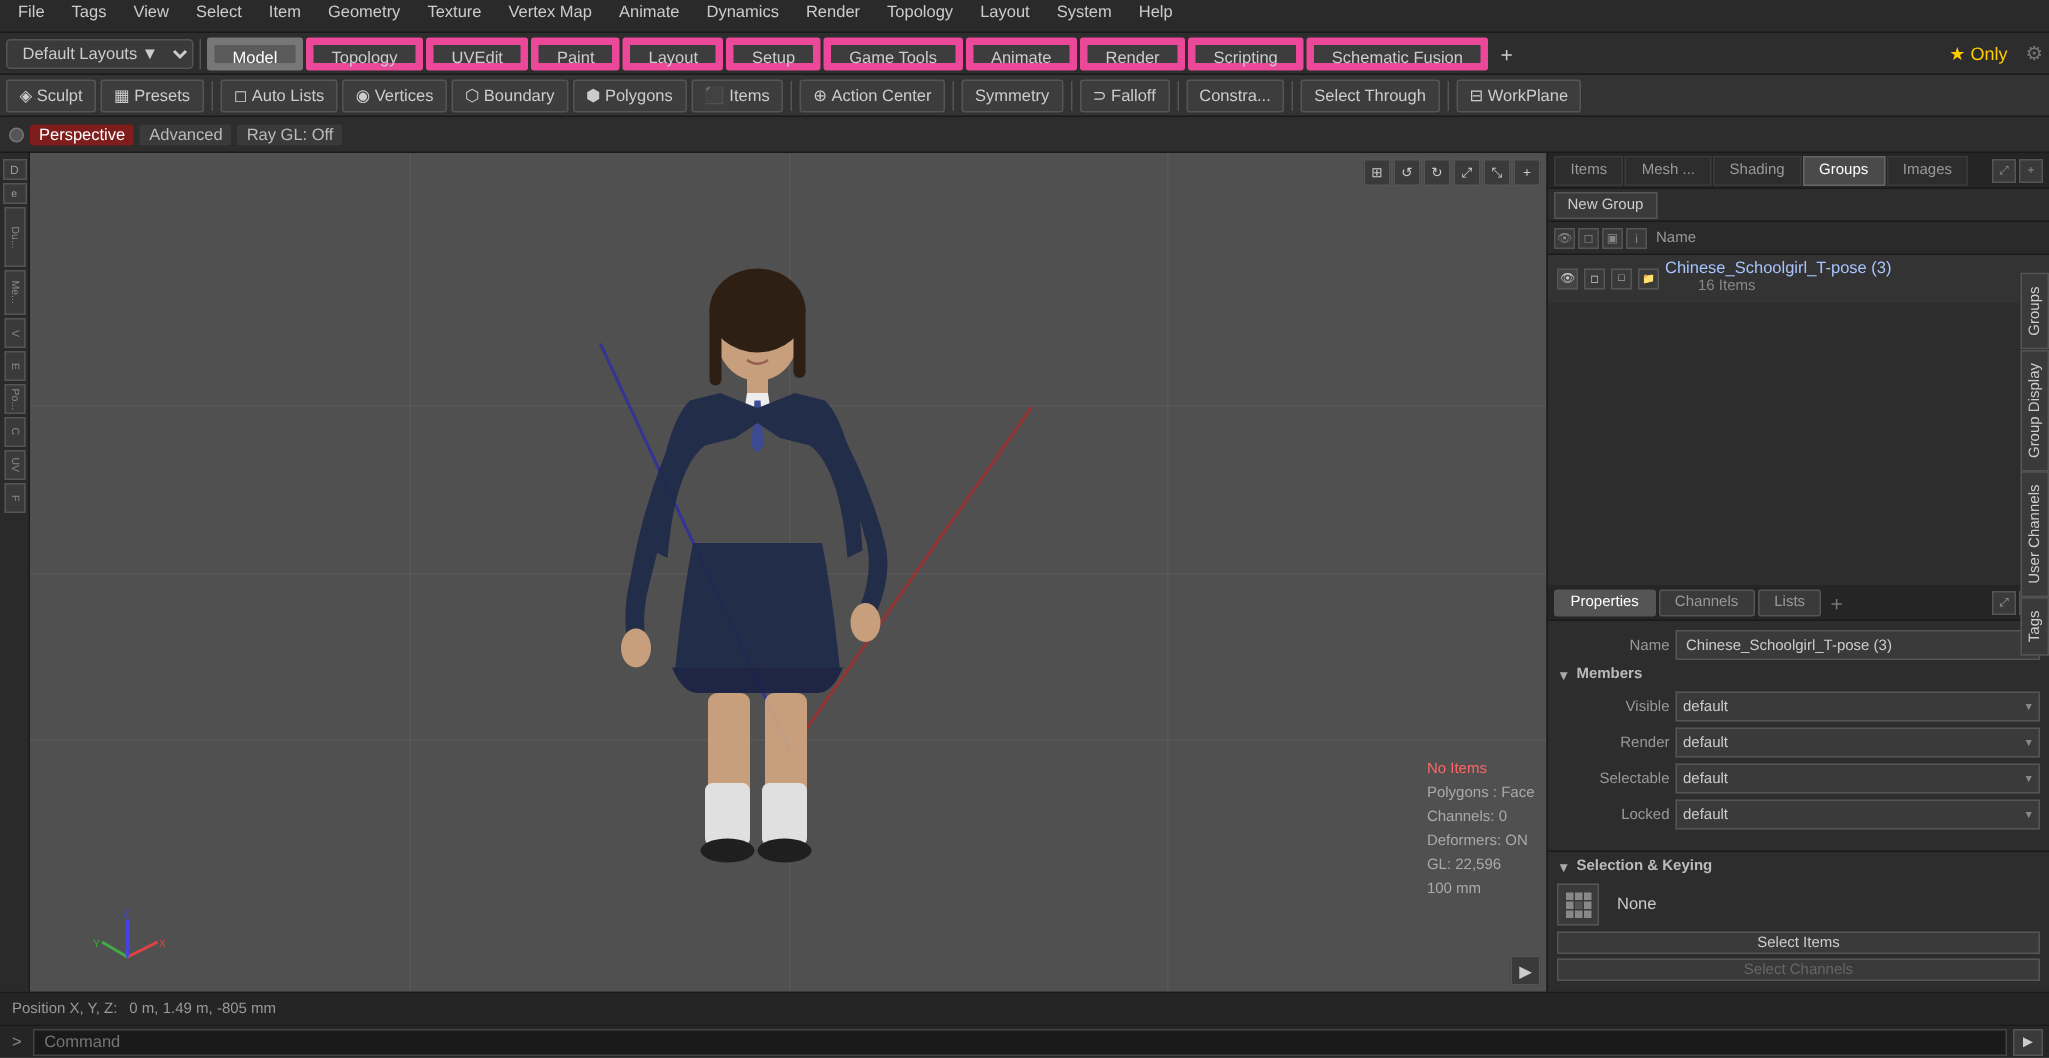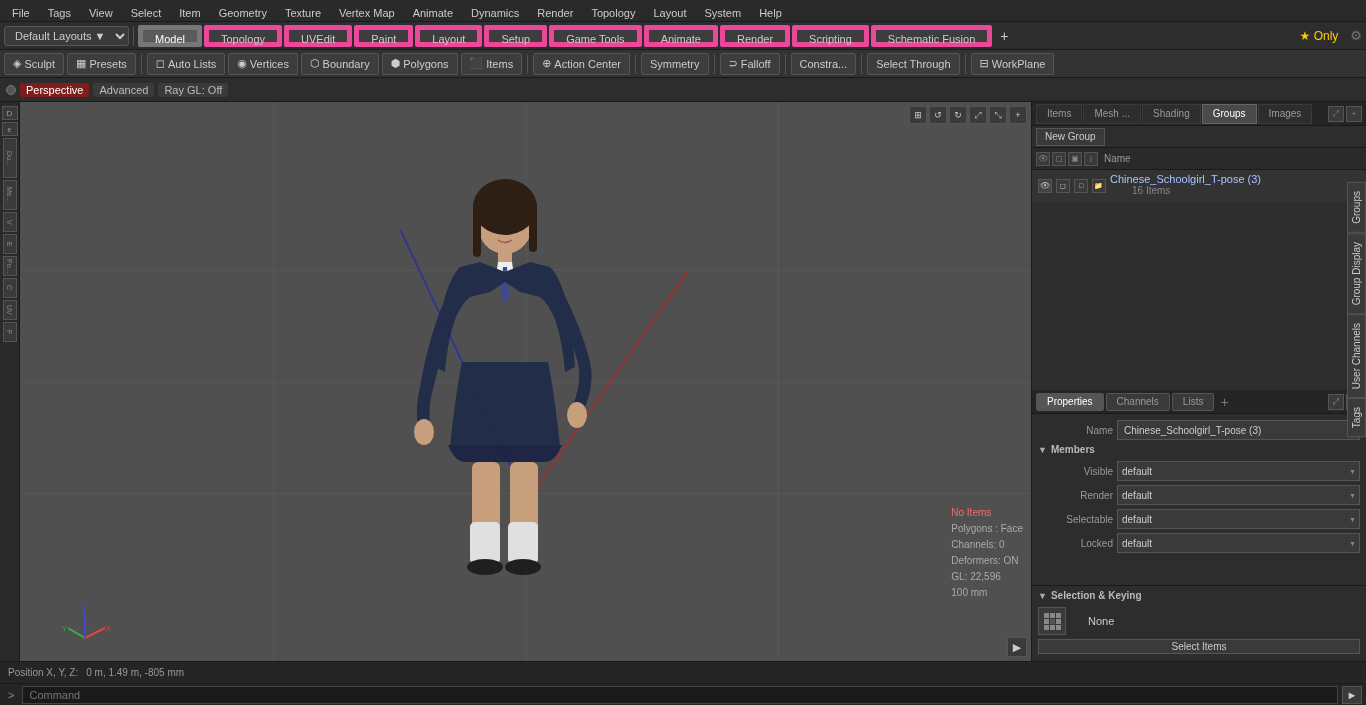--- a/index.html
+++ b/index.html
@@ -11,21 +11,21 @@
       font-size: 11px;
       color: #ccc;
       overflow: hidden;
     }
 
     
     #menu-bar {
       height: 22px;
       background: #2a2a2a;
       display: flex;
-      align-items: flex-end;
+      align-items: flex-start;
       padding: 0 4px;
       gap: 2px;
       border-bottom: 1px solid #1a1a1a;
     }
     .menu-item {
       padding: 2px 8px;
       color: #ccc;
       cursor: pointer;
       font-size: 11px;
       border-radius: 2px;
@@ -374,21 +374,21 @@
     .sel-keying-header {
       display: flex;
       align-items: center;
       gap: 4px;
       margin-bottom: 6px;
     }
     .sel-keying-title { color: #bbb; font-size: 10px; font-weight: bold; }
     .keying-row {
       display: flex;
       align-items: center;
-      gap: 22px;
+      gap: 12px;
       margin-bottom: 4px;
     }
     .keying-icon {
       width: 28px; height: 28px;
       background: #3a3a3a;
       border: 1px solid #555;
       display: flex; align-items: center; justify-content: center;
     }
     .keying-icon-grid {
       display: grid;
@@ -840,20 +840,21 @@
                 <div class="keying-dot"></div>
               <div class="keying-dot"></div>
                 <div class="keying-dot"></div>
                 <div class="keying-dot"></div>
             </div>
           </div>
           <span class="keying-label">None</span>
         </div>
 
         <button class="keying-btn">Select Items</button>
+        <button class="keying-btn disabled">Select Channels</button>
       </div>
     </div>
 
     <div id="right-vtabs">
       <div class="vtab">Groups</div>
       <div class="vtab">Group Display</div>
       <div class="vtab">User Channels</div>
       <div class="vtab">Tags</div>
     </div>
   </div>

